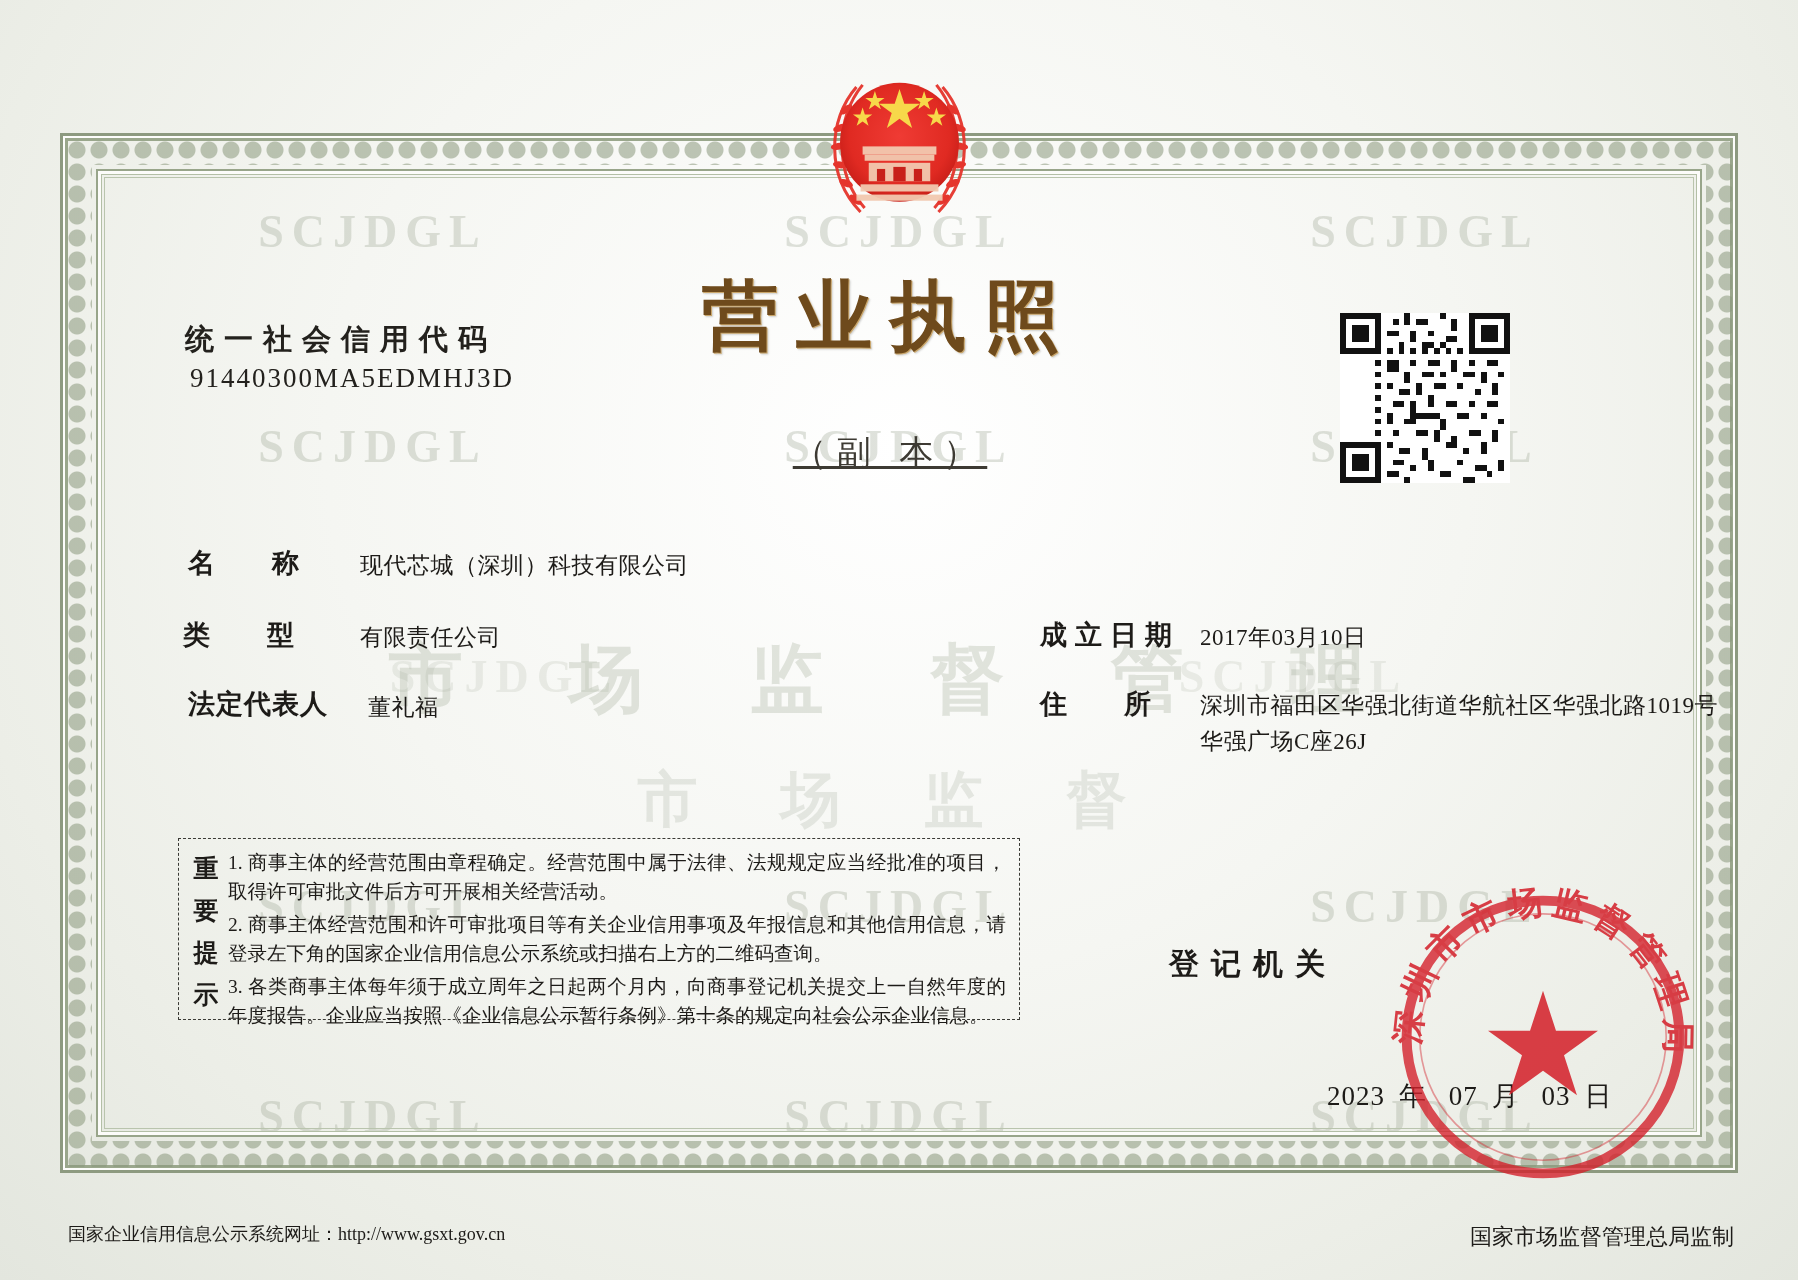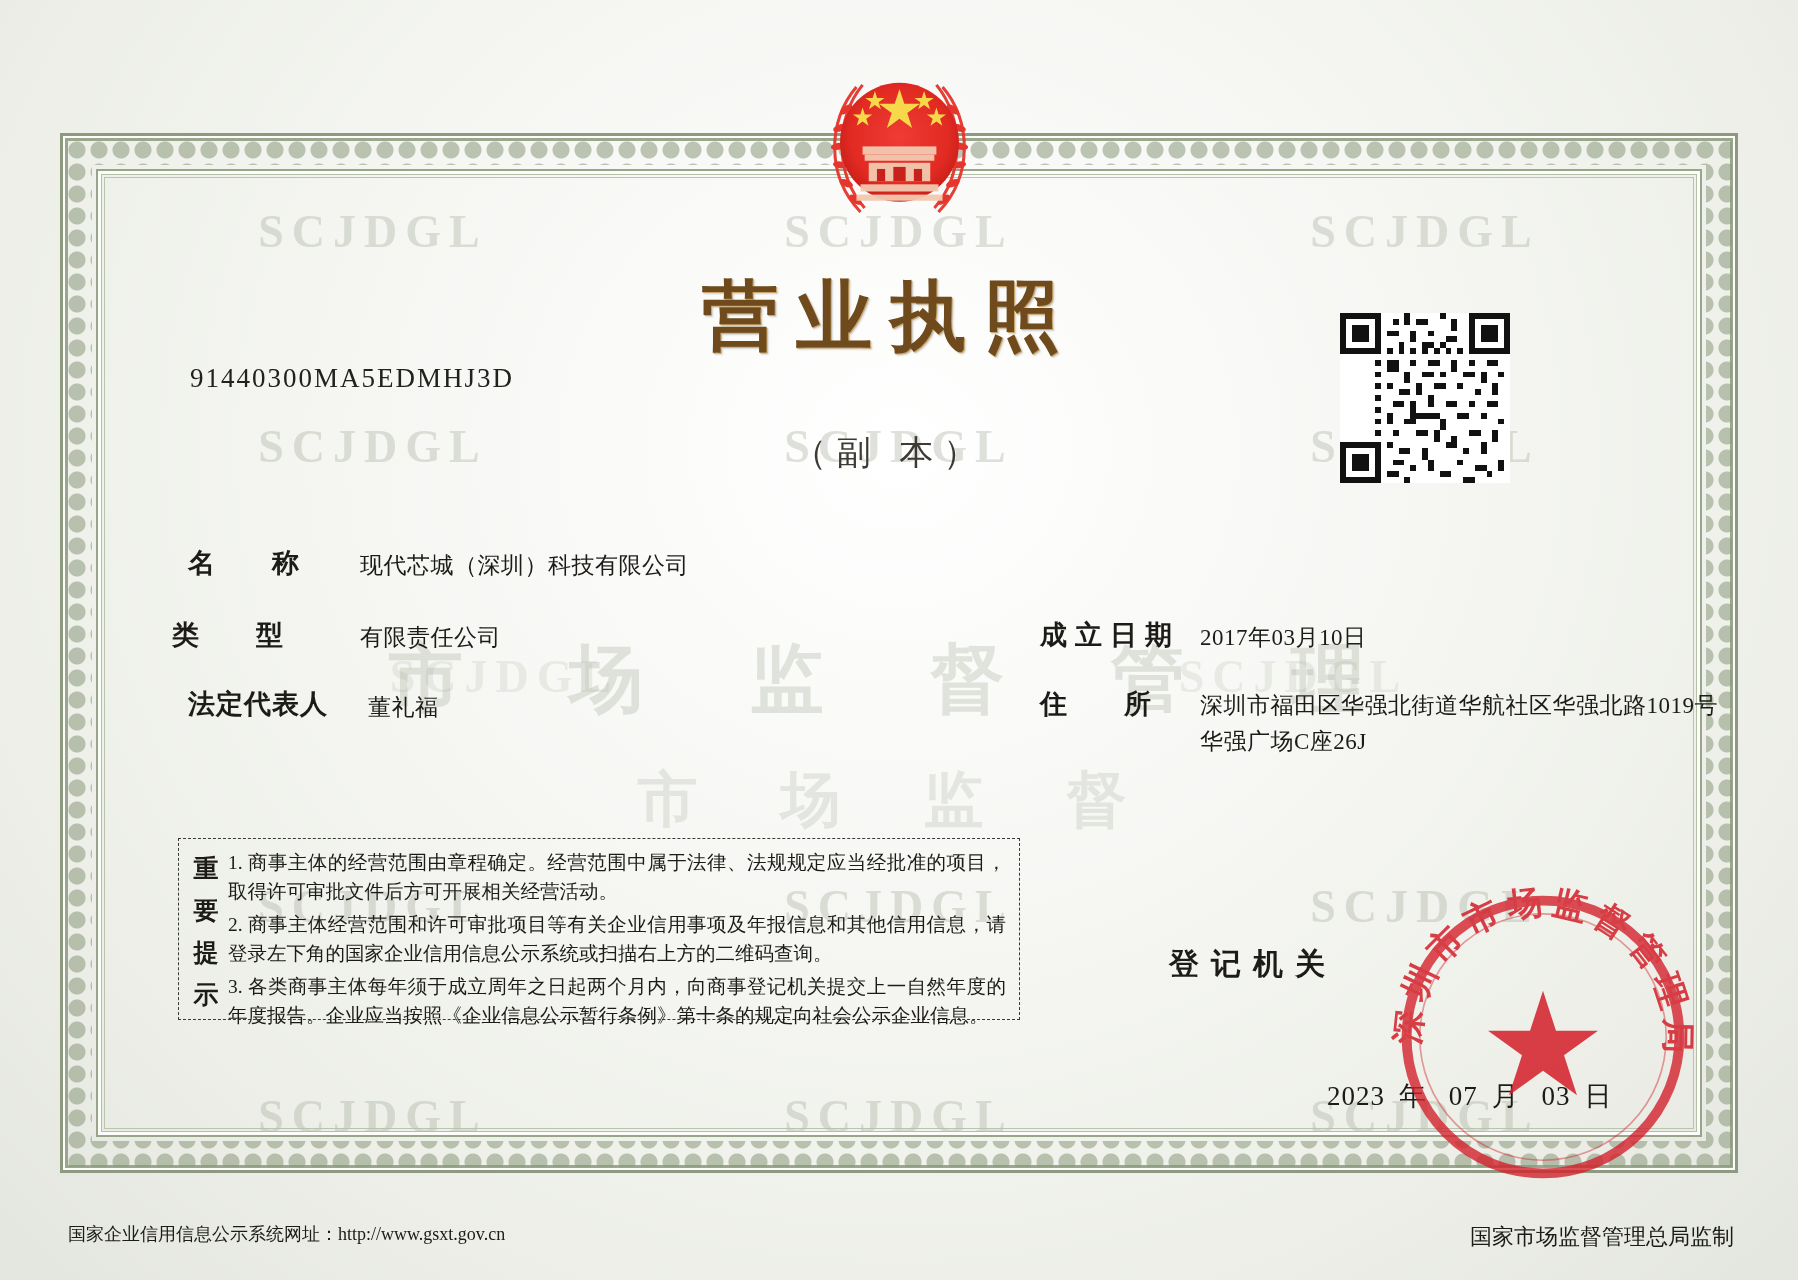--- a/index.html
+++ b/index.html
@@ -73,21 +73,21 @@
   
   .title{
     position:absolute;left:610px;top:266px;width:560px;text-align:center;
     font-size:76px;letter-spacing:18px;font-weight:700;
     color:#6e4a1c;
     text-shadow:1px 1px 0 #c9a66b, 2px 2px 2px rgba(0,0,0,.18);
     font-family:"DejaVu Serif", serif;
   }
   .subtitle{
     position:absolute;left:610px;top:430px;width:560px;text-align:center;
-    font-size:34px;letter-spacing:10px;color:#3d3a33;
+    font-size:34px;letter-spacing:10px;color:#3d3a33;text-decoration:underline;
   }
   .code-label{
     position:absolute;left:185px;top:320px;
     font-size:29px;letter-spacing:10px;color:#23211d;font-weight:600;
   }
   .code-value{
     position:absolute;left:190px;top:363px;
     font-size:27px;letter-spacing:2px;color:#23211d;
     font-family:"Liberation Serif", serif;
   }
@@ -224,20 +224,21 @@
       <rect x="58" y="143" width="84" height="6"></rect>
     </g>
     <g fill="#c8201a">
       <rect x="94" y="116" width="12" height="14"></rect>
       <rect x="78" y="118" width="8" height="12"></rect>
       <rect x="114" y="118" width="8" height="12"></rect>
     </g>
     <rect x="64" y="96" width="72" height="8" fill="#f2c9b0" opacity=".95"></rect>
   </svg>
 
+  <div class="code-label">统一社会信用代码</div>
   <div class="code-value">91440300MA5EDMHJ3D</div>
 
   <div class="title">营业执照</div>
   <div class="subtitle">（副 本）</div>
 
   <svg id="qr" viewBox="0 0 29 29" shape-rendering="crispEdges">
     <rect width="29" height="29" fill="#ffffff"></rect>
     <g fill="#111111">
 
       <rect x="0" y="0" width="7" height="1"></rect>
@@ -341,21 +342,21 @@
       <rect x="21" y="28" width="2" height="1"></rect>
         <rect x="25" y="27" width="1" height="1"></rect>
 
       <rect x="12" y="17" width="5" height="1" fill="#111"></rect>
     </g>
   </svg>
 
   <div class="lbl" style="left:188px;top:545px;">名　　称</div>
   <div class="val" style="left:360px;top:550px;">现代芯城（深圳）科技有限公司</div>
 
-  <div class="lbl" style="left:172px;top:617px;">类　　型</div>
+  <div class="lbl" style="left:183px;top:617px;">类　　型</div>
   <div class="val" style="left:360px;top:622px;">有限责任公司</div>
 
   <div class="lbl" style="left:188px;top:686px;">法定代表人</div>
   <div class="val" style="left:368px;top:692px;">董礼福</div>
 
   <div class="lbl" style="left:1040px;top:617px;letter-spacing:8px;text-align:center;">成立日期</div>
   <div class="val" style="left:1200px;top:622px;">2017年03月10日</div>
 
   <div class="lbl" style="left:1040px;top:686px;">住　　所</div>
   <div class="val" style="left:1200px;top:690px;">深圳市福田区华强北街道华航社区华强北路1019号</div>

